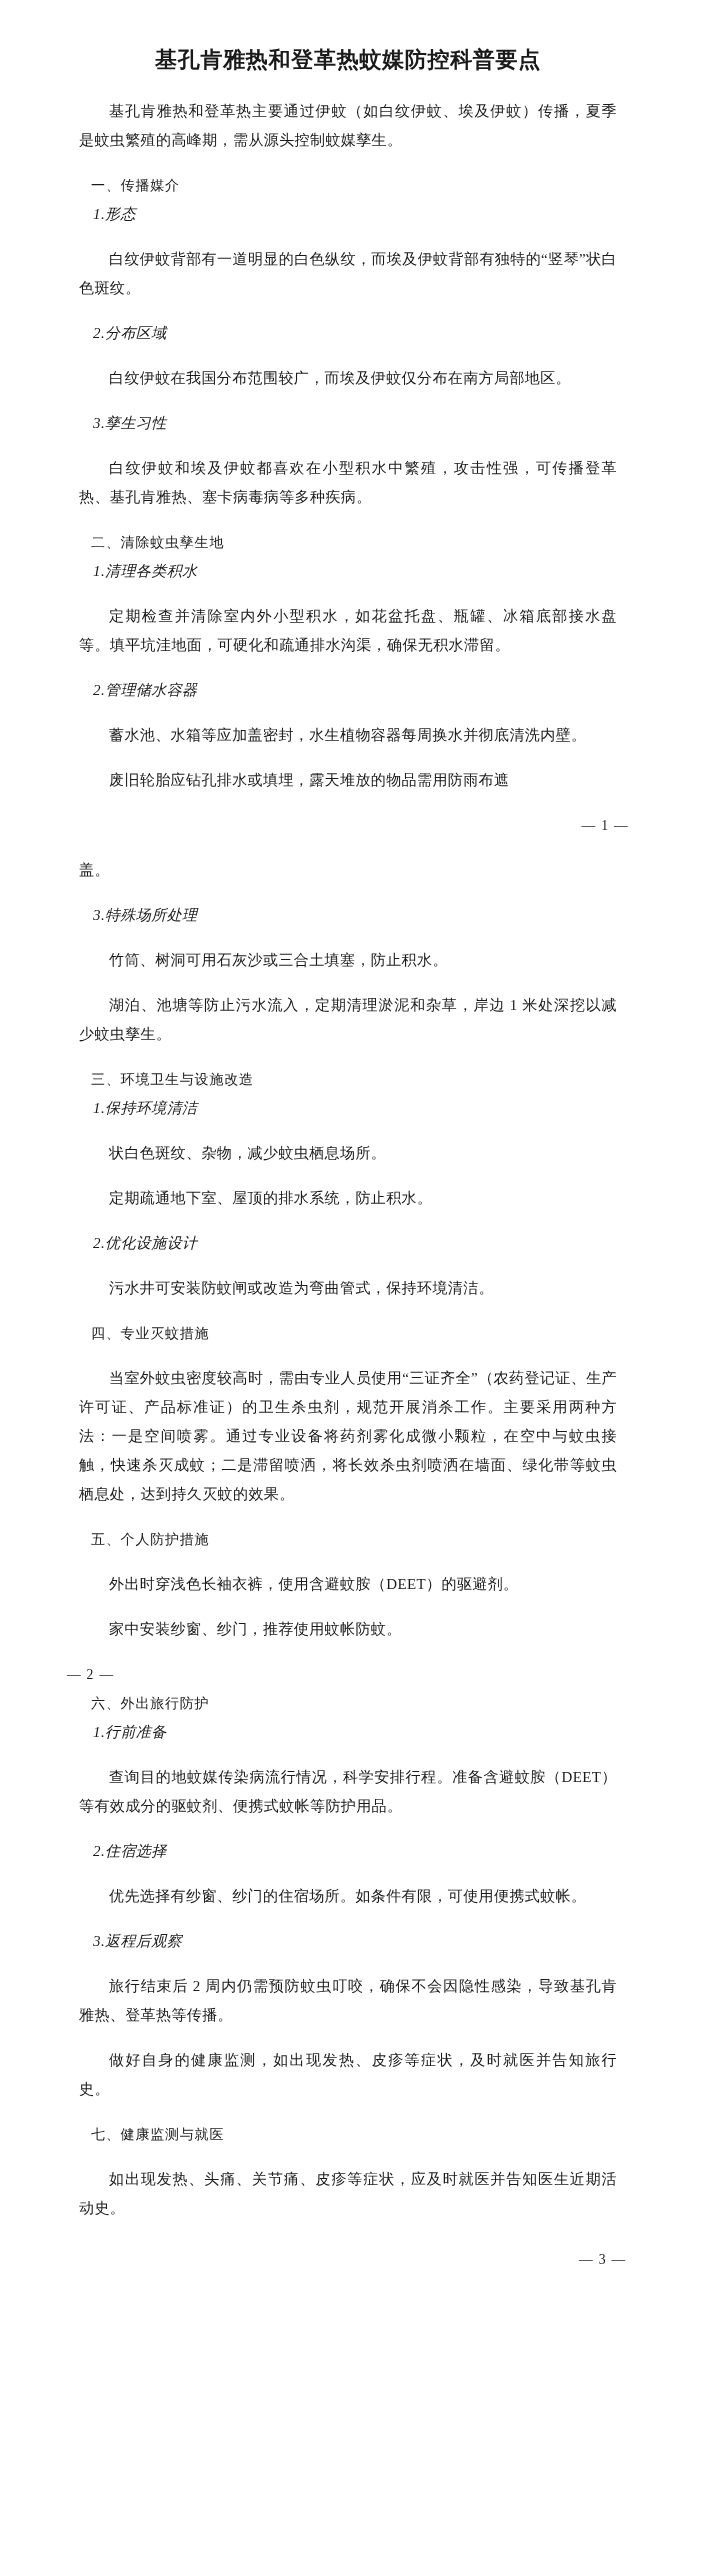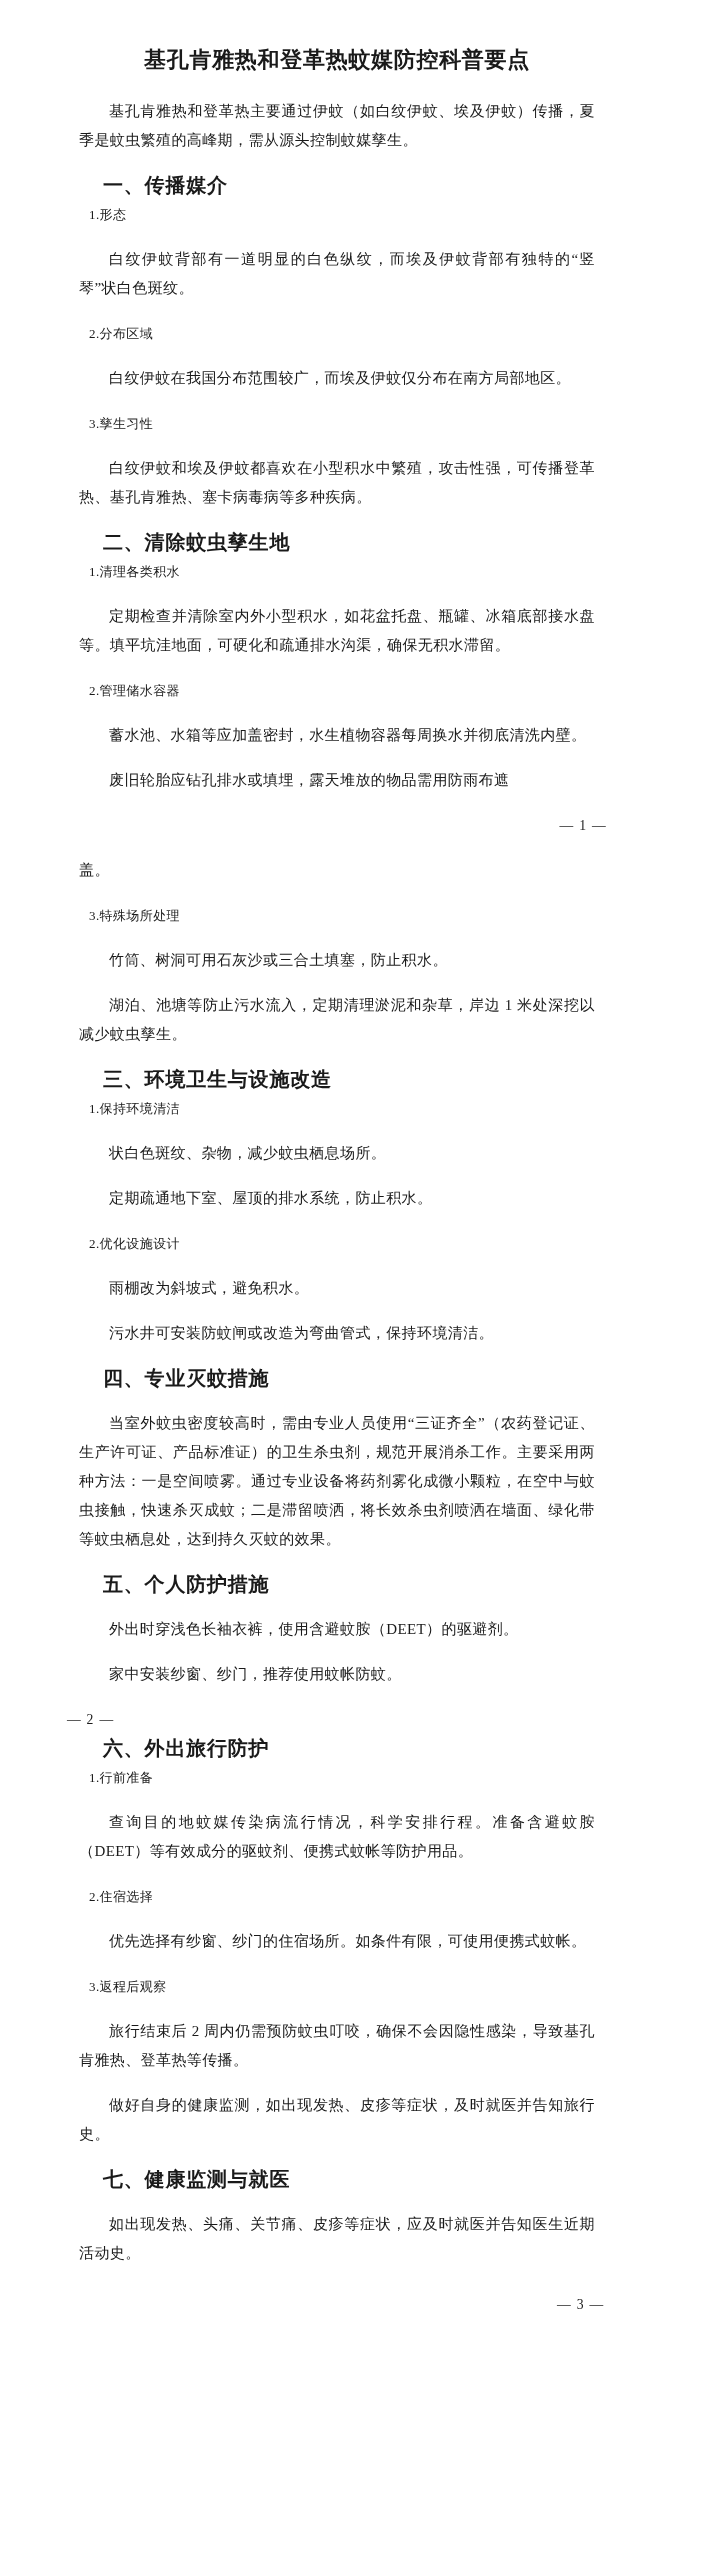--- a/index.html
+++ b/index.html
@@ -9,54 +9,55 @@
   }
   body {
     width: 705px;
     font-family: "Liberation Serif", "DejaVu Serif", serif;
     color: #1a1a1a;
   }
   .page {
     width: 705px;
     min-height: 2576px;
     box-sizing: border-box;
-    padding: 38px 94px 26px 63px;
+    padding: 38px 72px 26px 63px;
     position: relative;
   }
   .doc-title {
     text-align: center;
     font-size: 22px;
     font-weight: bold;
     letter-spacing: 0.7px;
     margin: 6.5px 0 22px 0;
     font-family: "Liberation Serif", "DejaVu Serif", serif;
   }
   p.para {
     font-size: 15px;
     line-height: 29px;
     margin: 16px;
     text-indent: 2em;
     text-align: justify;
     text-justify: inter-ideograph;
     letter-spacing: 0.4px;
   }
   p.heading1 {
-    font-size: 20px;
+    font-size: 14px;
     line-height: 29px;
     margin: 0;
     text-indent: 2em;
-    font-weight: bold;
+    font-weight: normal;
     letter-spacing: 0.8px;
   }
   p.heading2 {
-    font-size: 13px;
+    font-size: 15px;
     line-height: 29px;
     margin: 0;
     text-indent: 2em;
     letter-spacing: 0.4px;
+    font-style: italic;
   }
   .page-number {
     font-size: 13.7px;
     line-height: 29px;
     margin: 0;
     letter-spacing: 1.3px;
     color: #1a1a1a;
   }
   .pn-right { text-align: right; padding-right: 3.9px; }
   .pn-left  { text-align: left; padding-left: 3.9px; }
@@ -89,21 +90,20 @@
       <p class="page-number pn-right">— 1 —</p>
       <p class="para" style="text-indent: 0px;">盖。</p>
       <p class="heading2">3.特殊场所处理</p>
       <p class="para">竹筒、树洞可用石灰沙或三合土填塞，防止积水。</p>
       <p class="para">湖泊、池塘等防止污水流入，定期清理淤泥和杂草，岸边 1 米处深挖以减少蚊虫孳生。</p>
       <p class="heading1">三、环境卫生与设施改造</p>
       <p class="heading2">1.保持环境清洁</p>
       <p class="para">状白色斑纹、杂物，减少蚊虫栖息场所。</p>
       <p class="para">定期疏通地下室、屋顶的排水系统，防止积水。</p>
       <p class="heading2">2.优化设施设计</p>
-      <p class="para">雨棚改为斜坡式，避免积水。</p>
       <p class="para">污水井可安装防蚊闸或改造为弯曲管式，保持环境清洁。</p>
       <p class="heading1">四、专业灭蚊措施</p>
       <p class="para">当室外蚊虫密度较高时，需由专业人员使用“三证齐全”（农药登记证、生产许可证、产品标准证）的卫生杀虫剂，规范开展消杀工作。主要采用两种方法：一是空间喷雾。通过专业设备将药剂雾化成微小颗粒，在空中与蚊虫接触，快速杀灭成蚊；二是滞留喷洒，将长效杀虫剂喷洒在墙面、绿化带等蚊虫栖息处，达到持久灭蚊的效果。</p>
       <p class="heading1">五、个人防护措施</p>
       <p class="para">外出时穿浅色长袖衣裤，使用含避蚊胺（DEET）的驱避剂。</p>
       <p class="para">家中安装纱窗、纱门，推荐使用蚊帐防蚊。</p>
       <p class="page-number pn-left">— 2 —</p>
       <p class="heading1">六、外出旅行防护</p>
       <p class="heading2">1.行前准备</p>
       <p class="para">查询目的地蚊媒传染病流行情况，科学安排行程。准备含避蚊胺（DEET）等有效成分的驱蚊剂、便携式蚊帐等防护用品。</p>

